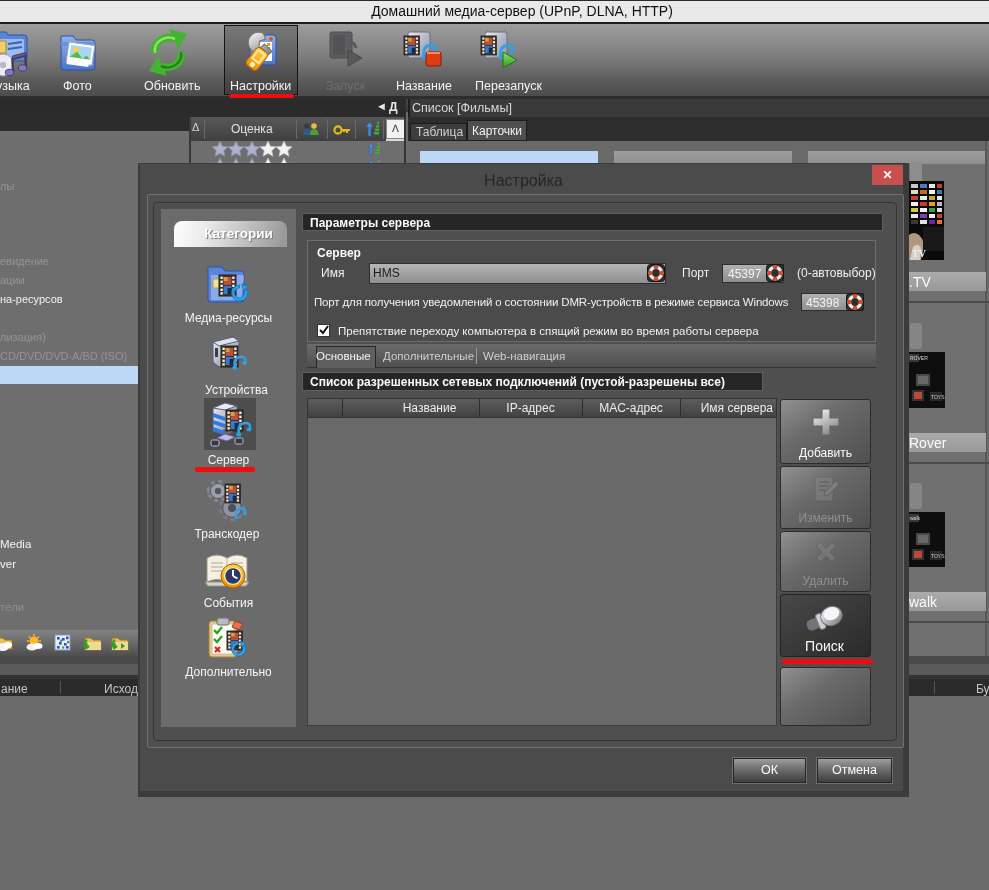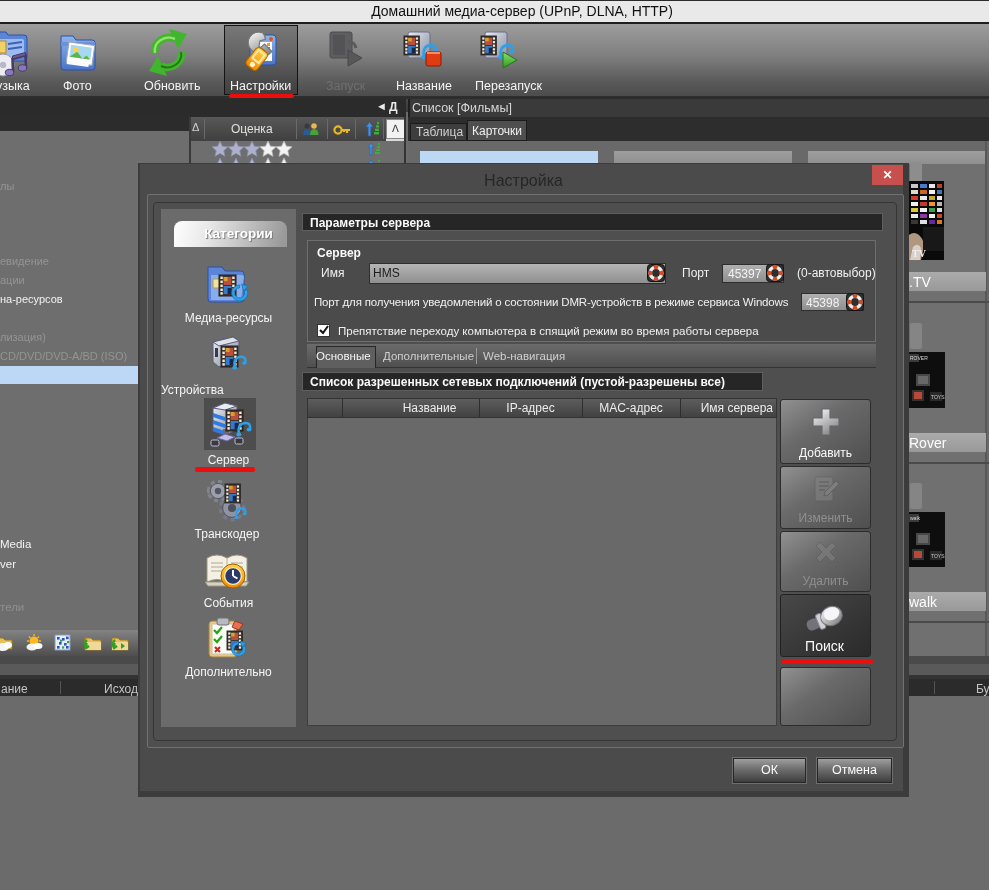--- a/index.html
+++ b/index.html
@@ -483,21 +483,21 @@
     <path d="M11 13 l3 3 5 -6" stroke="#28a018"></path>
         <path d="M11 22 l3 3 5 -6" stroke="#28a018"></path>
     <path d="M12 30 l5 5 M17 30 l-5 5" stroke="#d02818"></path>
    </g>
    <path d="M32 4 l8 3 -4 6 -7 -3 z" fill="#e87050" stroke="#a03820"></path>
    <use href="#film" transform="translate(24,14) scale(0.9)"></use>
    <use href="#bluearrow" transform="translate(26,24) scale(0.8)"></use>
   </svg>
 
   <div class="txt" style="left:23px;top:148px;width:135px;text-align:center;font-size:12px;color:#f5f5f5;">Медиа-ресурсы</div>
-  <div class="txt" style="left:23px;top:220px;width:135px;font-size:12px;color:#f5f5f5;">Устройства</div>
+  <div class="txt" style="left:23px;top:220px;width:135px;text-align:center;font-size:12px;color:#f5f5f5;padding-left:8px;">Устройства</div>
   <div class="txt" style="left:23px;top:290px;width:135px;text-align:center;font-size:12px;color:#f5f5f5;">Сервер</div>
   <div class="abs" style="left:57px;top:304px;width:60px;height:5px;background:#ee0d0d;border-radius:2px;"></div>
   <div class="txt" style="left:23px;top:364px;width:132px;text-align:center;font-size:12px;color:#f5f5f5;">Транскодер</div>
   <div class="txt" style="left:23px;top:433px;width:135px;text-align:center;font-size:12px;color:#f5f5f5;">События</div>
   <div class="txt" style="left:23px;top:502px;width:135px;text-align:center;font-size:12px;color:#f5f5f5;">Дополнительно</div>
 
   <div class="abs" style="left:164px;top:50px;width:581px;height:18px;background:#262626;border:1px solid #5e5e5e;box-sizing:border-box;"></div>
   <div class="txt" style="left:172px;top:53px;font-size:12px;font-weight:bold;color:#fafafa;">Параметры сервера</div>
 
   <div class="abs" style="left:169px;top:77px;width:569px;height:102px;border:1px solid #6e6e6e;box-sizing:border-box;background:#4b4b4b;"></div>

